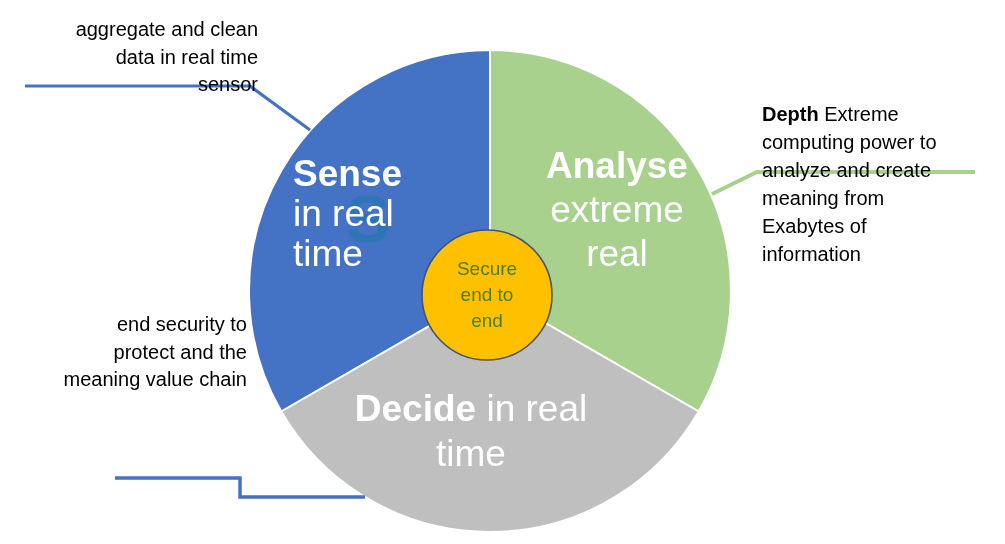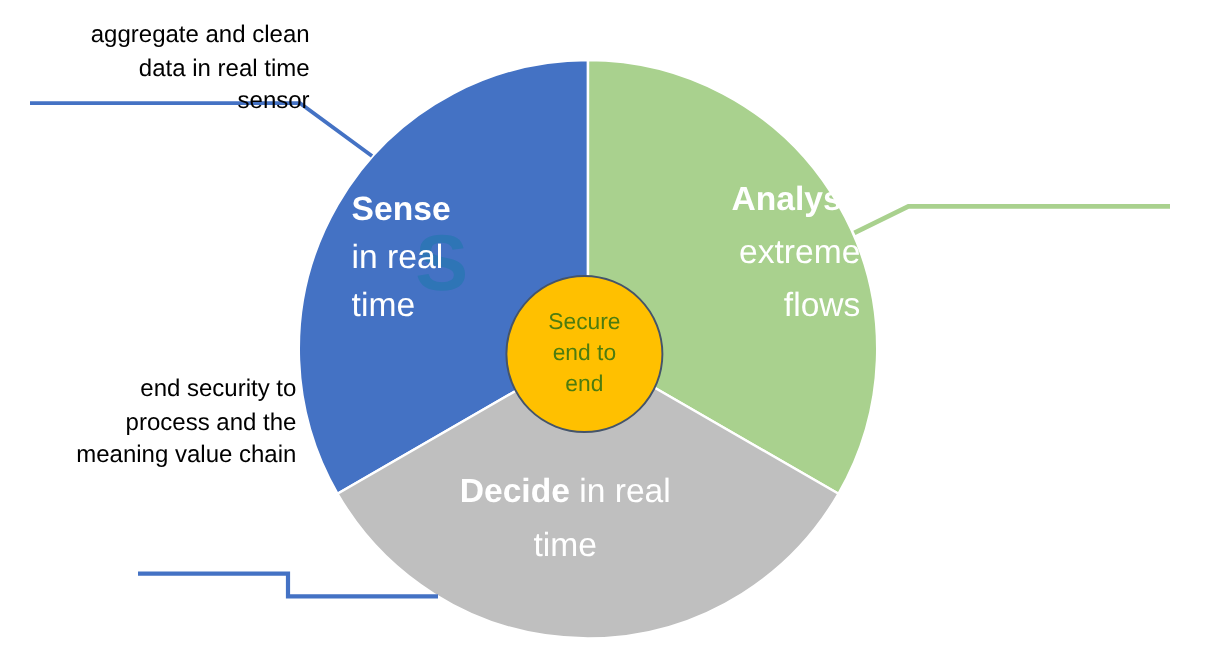--- a/index.html
+++ b/index.html
@@ -11,25 +11,25 @@
   
   .ann{position:absolute;color:#000;font-size:20px;line-height:27.5px;}
   .ann .ann-line{white-space:nowrap;}
   .ann b{font-weight:bold;}
   .ann-right{text-align:right;}
   .ann-left{text-align:left;}
   .ann-surface{top:16px;right:747px;}
   .ann-depth{top:100px;left:762px;line-height:28px;}
   .ann-realtime{top:311px;right:758px;}
   
-  .seg-label{position:absolute;color:#ffffff;font-size:28px;}
+  .seg-label{position:absolute;color:#ffffff;font-size:37px;}
   .seg-label b{font-weight:bold;}
   .seg-label .seg-line{white-space:nowrap;}
   .seg-sense{left:293px;top:154px;line-height:40px;text-align:left;}
-  .seg-analyse{left:517px;top:144px;width:200px;line-height:44px;text-align:right;}
+  .seg-analyse{left:517px;top:144px;width:200px;line-height:44px;text-align:center;}
   .seg-decide{left:321px;top:386px;width:300px;line-height:45px;text-align:center;}
   
   .watermark{
     position:absolute;left:346px;top:186px;
     font-size:66px;font-weight:bold;line-height:1;color:#2E75B6;
   }
   
   .center-label{
     position:absolute;left:422px;top:230px;width:130px;height:130px;
     display:flex;flex-direction:column;align-items:center;justify-content:center;
@@ -62,40 +62,48 @@
 
   <div class="seg-label seg-sense">
     <div class="seg-line"><b>Sense</b></div>
     <div class="seg-line">in real</div>
     <div class="seg-line">time</div>
   </div>
 
   <div class="seg-label seg-analyse">
     <div class="seg-line"><b>Analyse</b></div>
     <div class="seg-line">extreme</div>
-    <div class="seg-line">flows</div>
+    <div class="seg-line">real</div>
   </div>
 
   <div class="seg-label seg-decide">
     <div class="seg-line"><b>Decide</b><span> in real</span></div>
     <div class="seg-line">time</div>
   </div>
 
   <div class="center-label">
     <div>Secure</div>
     <div>end to</div>
     <div>end</div>
   </div>
 
   <div class="ann ann-right ann-surface">
     <div class="ann-line">aggregate and clean</div>
     <div class="ann-line">data in real time</div>
     <div class="ann-line">sensor</div>
   </div>
 
+  <div class="ann ann-left ann-depth">
+    <div class="ann-line"><b>Depth</b><span> Extreme</span></div>
+    <div class="ann-line">computing power to</div>
+    <div class="ann-line">analyze and create</div>
+    <div class="ann-line">meaning from</div>
+    <div class="ann-line">Exabytes of</div>
+    <div class="ann-line">information</div>
+  </div>
 
   <div class="ann ann-right ann-realtime">
     <div class="ann-line">end security to</div>
-    <div class="ann-line">process and the</div>
+    <div class="ann-line">protect and the</div>
     <div class="ann-line">meaning value chain</div>
   </div>
 
 </div>
 
 </body></html>

